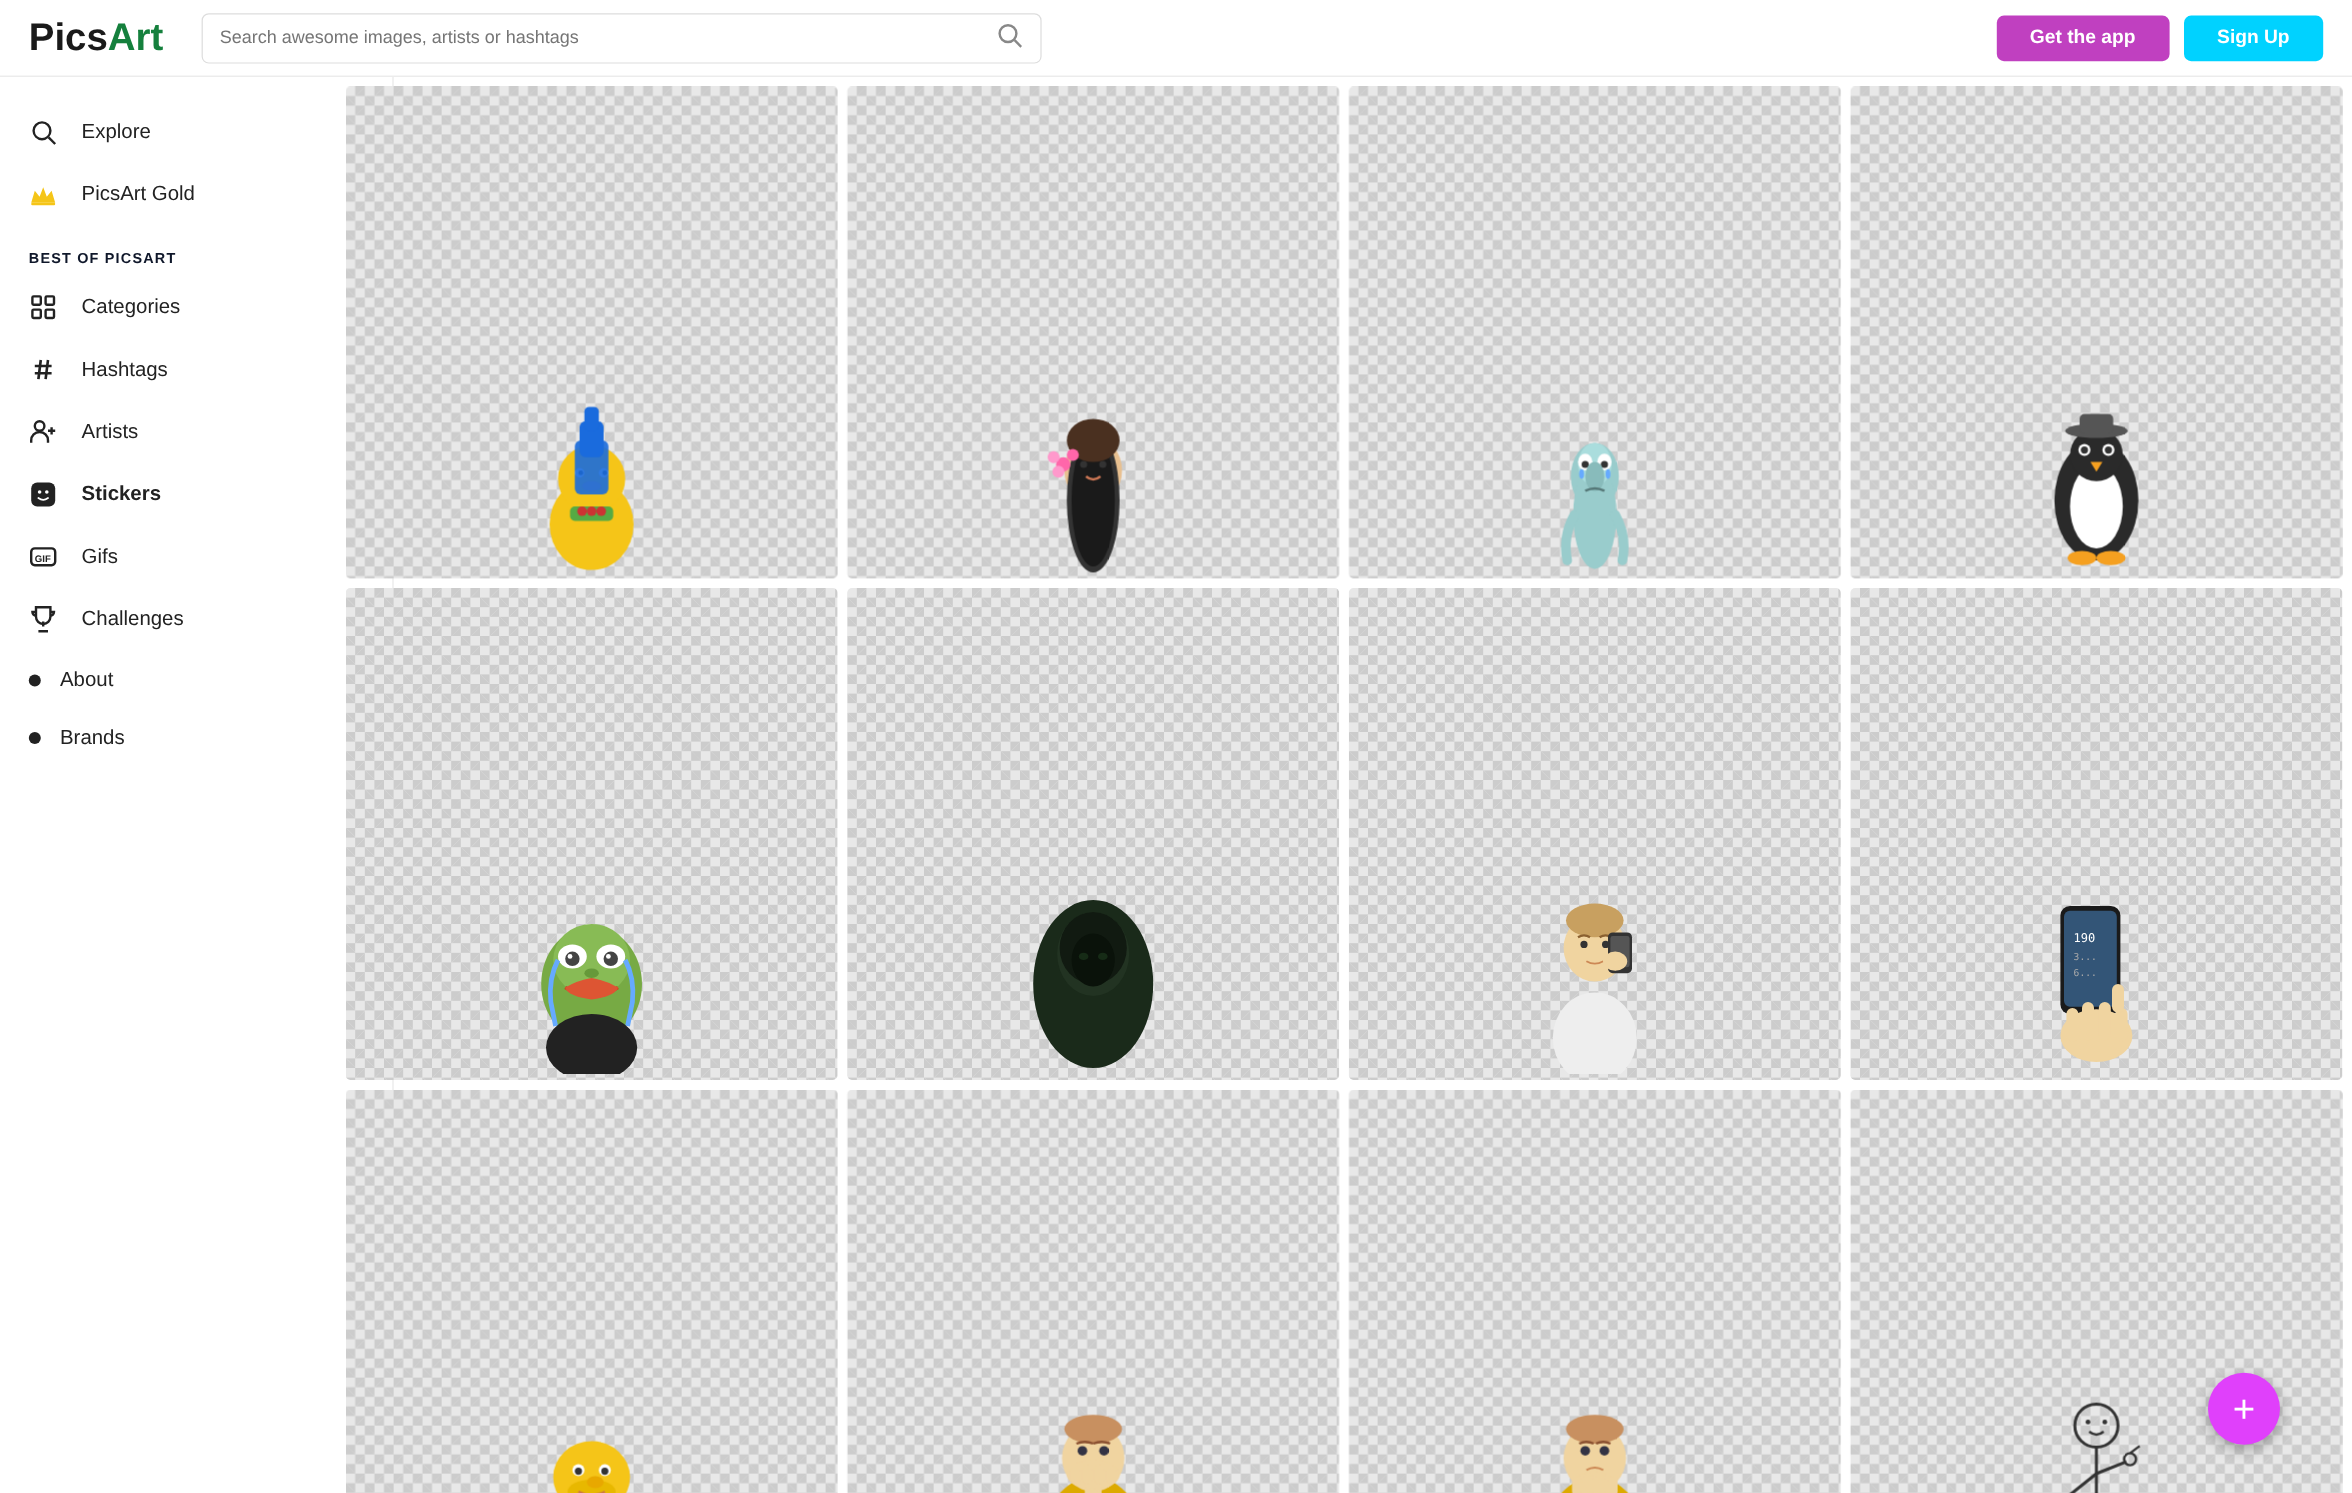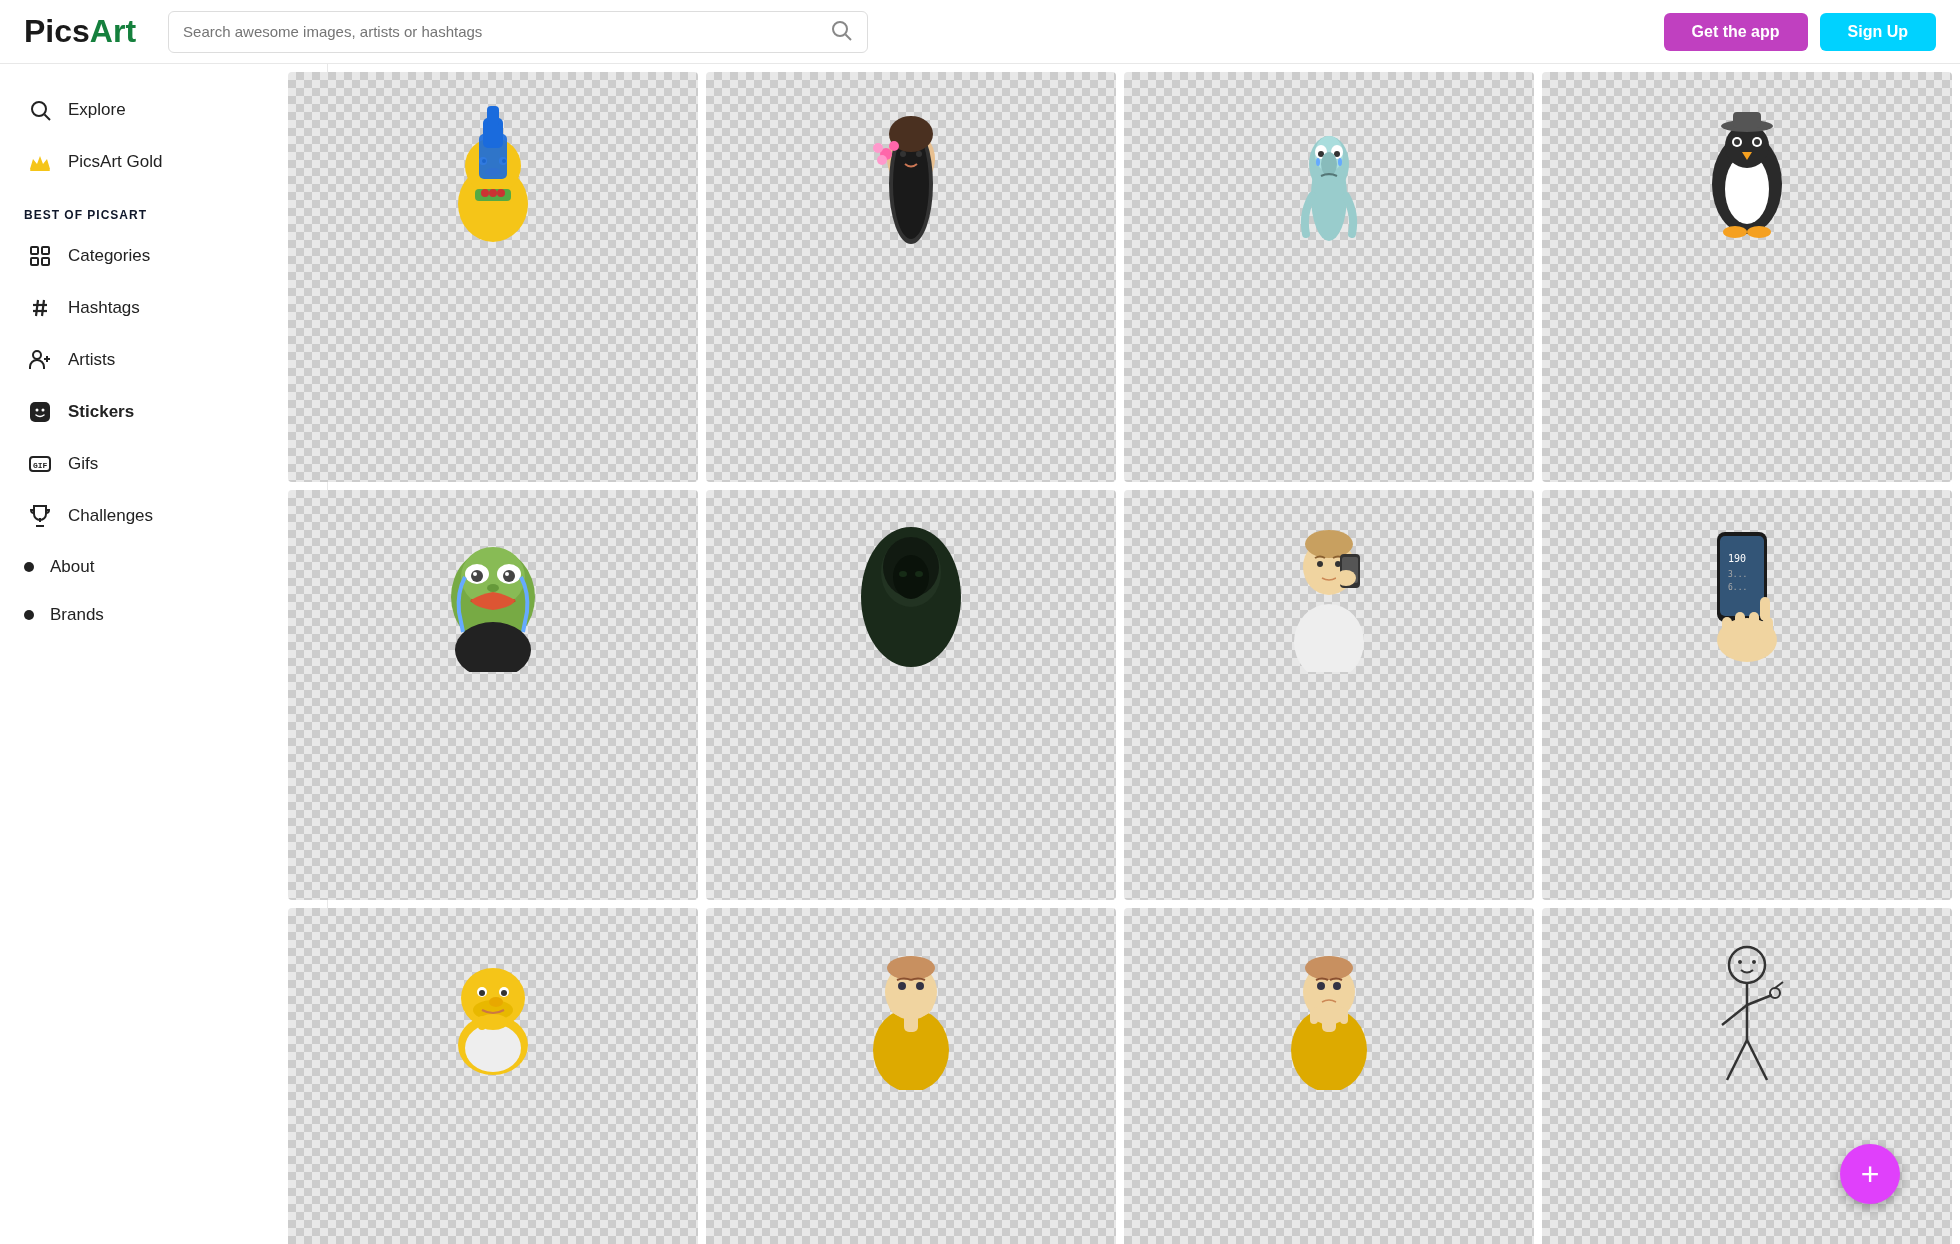--- a/index.html
+++ b/index.html
@@ -107,23 +107,22 @@
       font-size: 17px;
       color: #222;
       gap: 16px;
     }
     .sidebar-item.active { font-weight: 700; }
     .sidebar-item .item-icon {
       width: 28px;
       height: 28px;
       display: flex;
       align-items: center;
-      justify-content: flex-end;
+      justify-content: flex-start;
       flex-shrink: 0;
-      font-family: Liberation Mono, monospace;
     }
     .sidebar-item .chevron {
       margin-left: auto;
       color: #888;
       font-size: 14px;
     }
 
     .sidebar-section-title {
       font-size: 12px;
       font-weight: 700;
@@ -189,25 +188,25 @@
         linear-gradient(-45deg, transparent 75%, #ccc 75%);
       background-size: 16px 16px;
       background-position: 0 0, 0 8px, 8px -8px, -8px 0px;
       background-color: #e8e8e8;
     }
 
     .sticker-emoji {
       font-size: 100px;
       line-height: 1;
       display: flex;
-      align-items: flex-start;
+      align-items: flex-end;
       justify-content: center;
       width: 100%;
       height: 100%;
-      padding: 32px;
+      padding: 5px;
     }
 
     
     .fab {
       position: fixed;
       bottom: 40px;
       right: 60px;
       width: 60px;
       height: 60px;
       border-radius: 50%;

